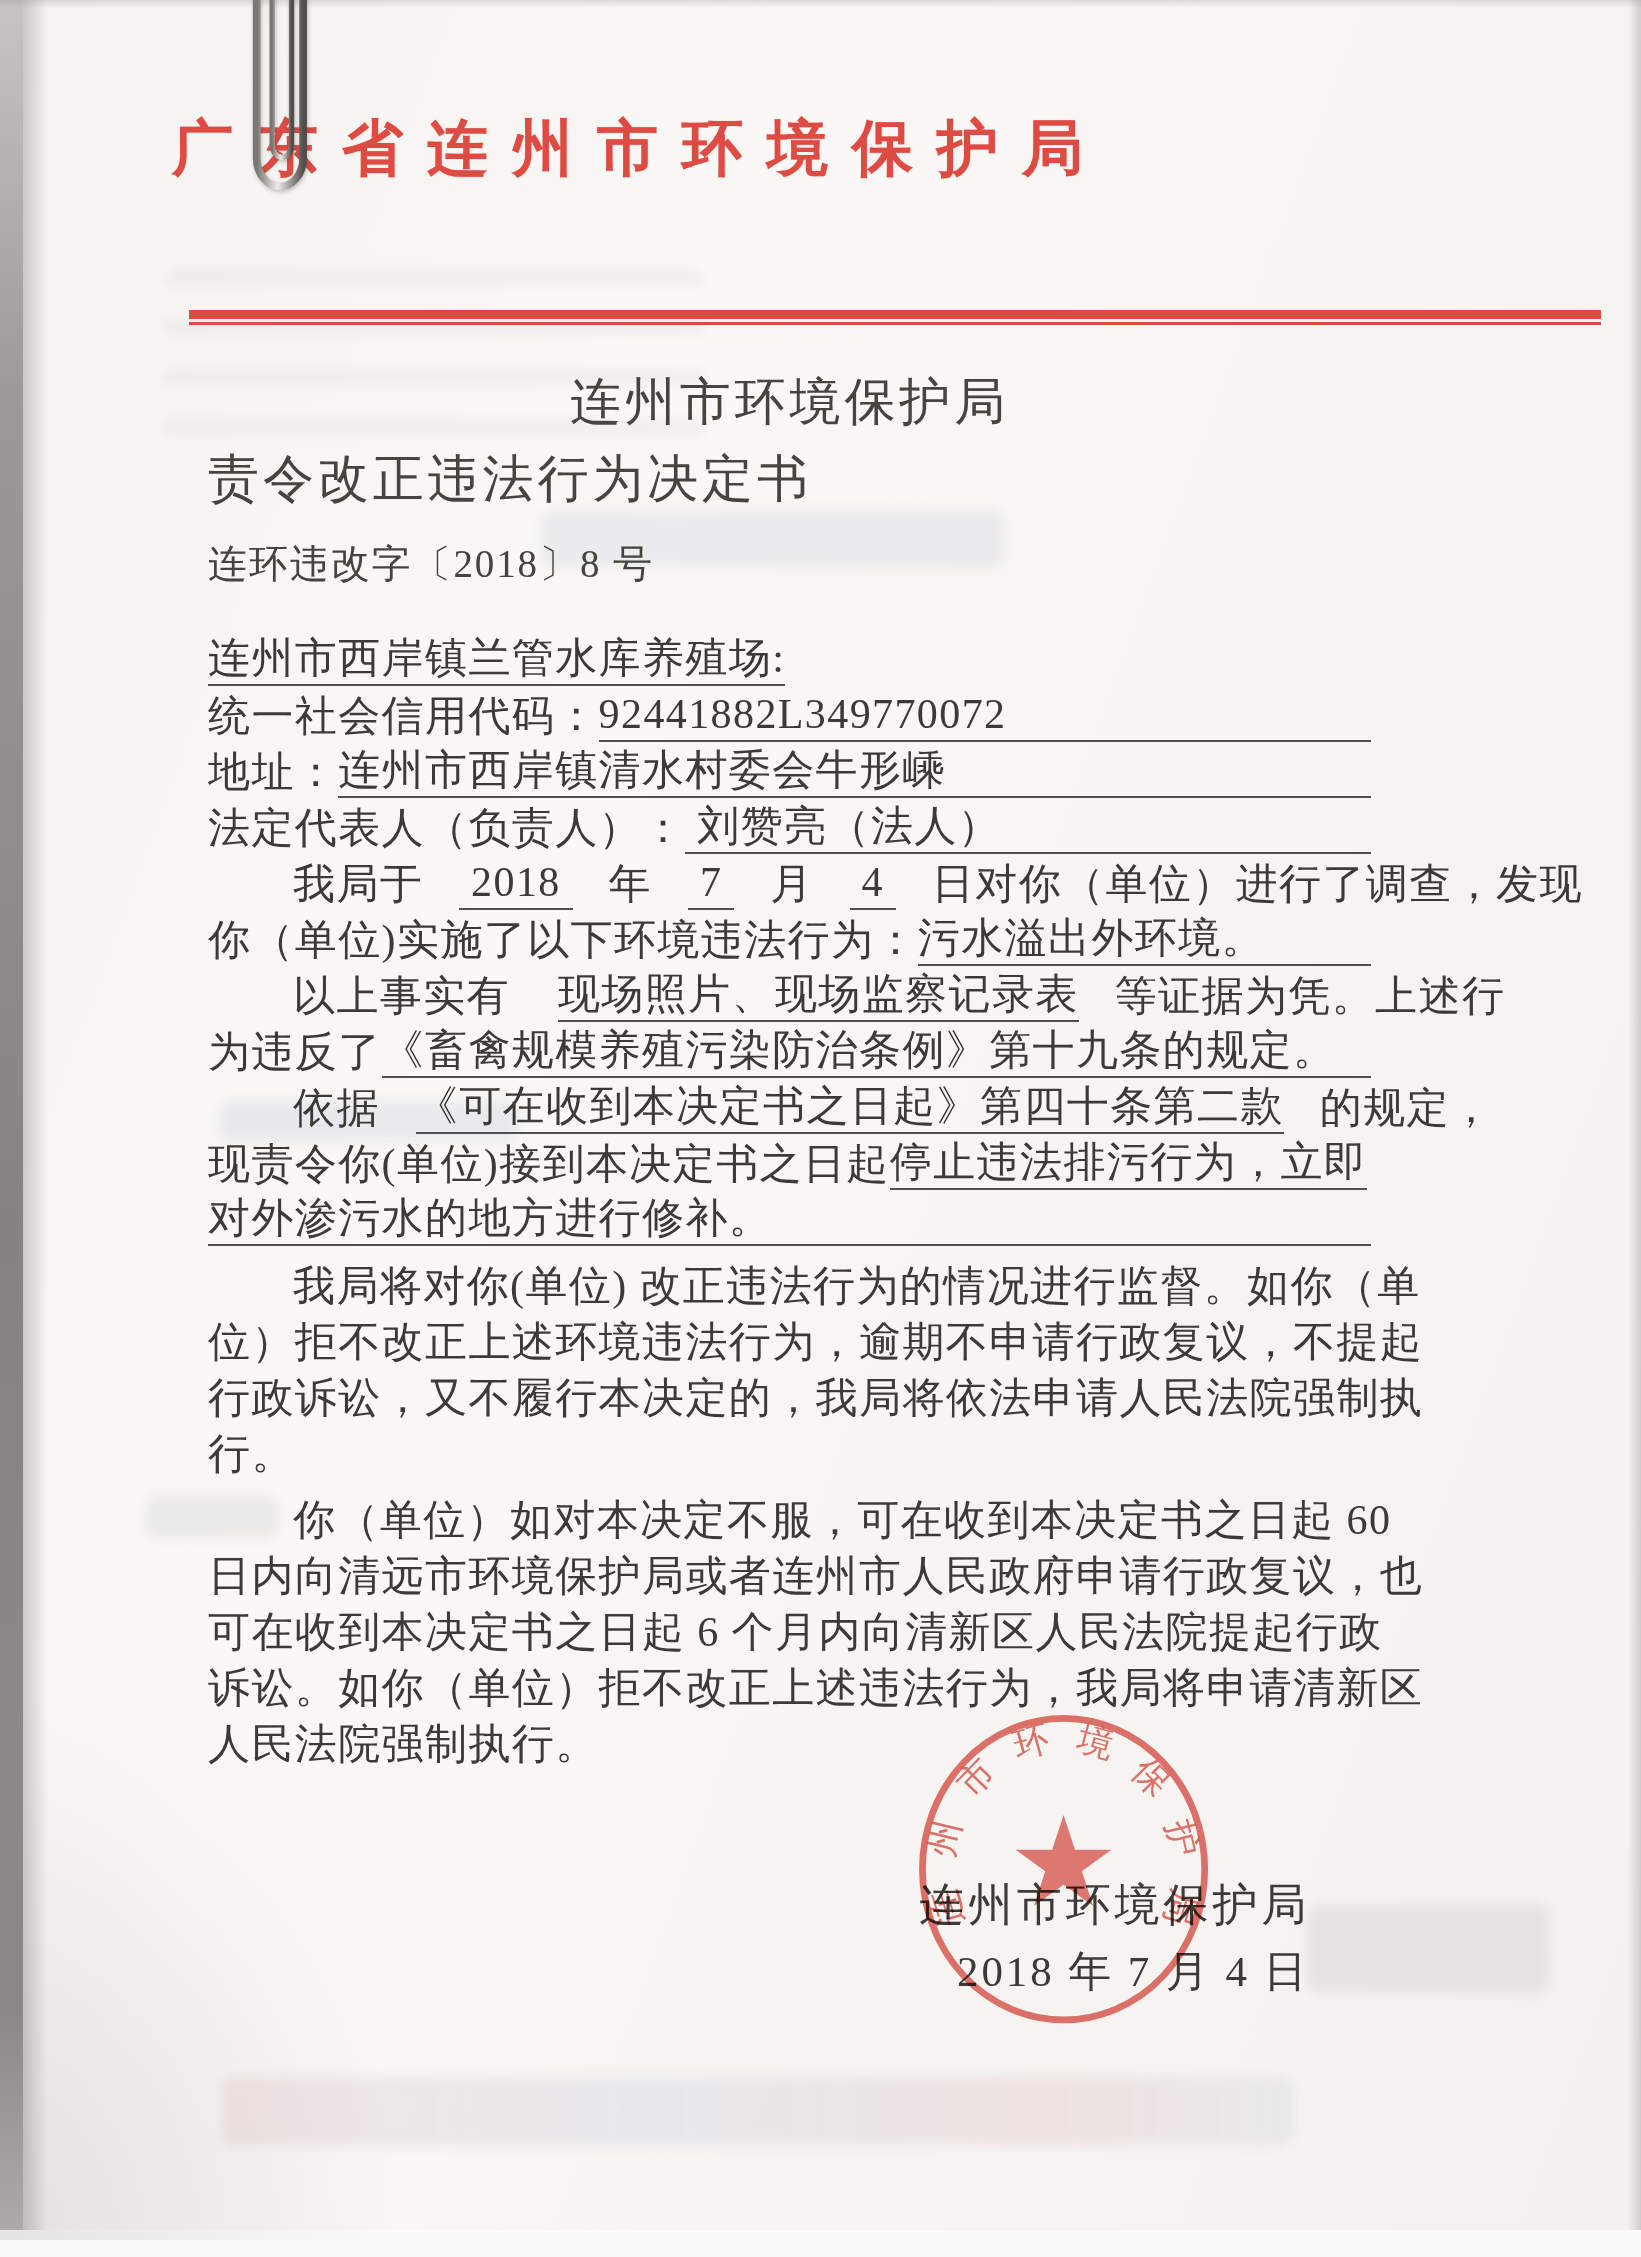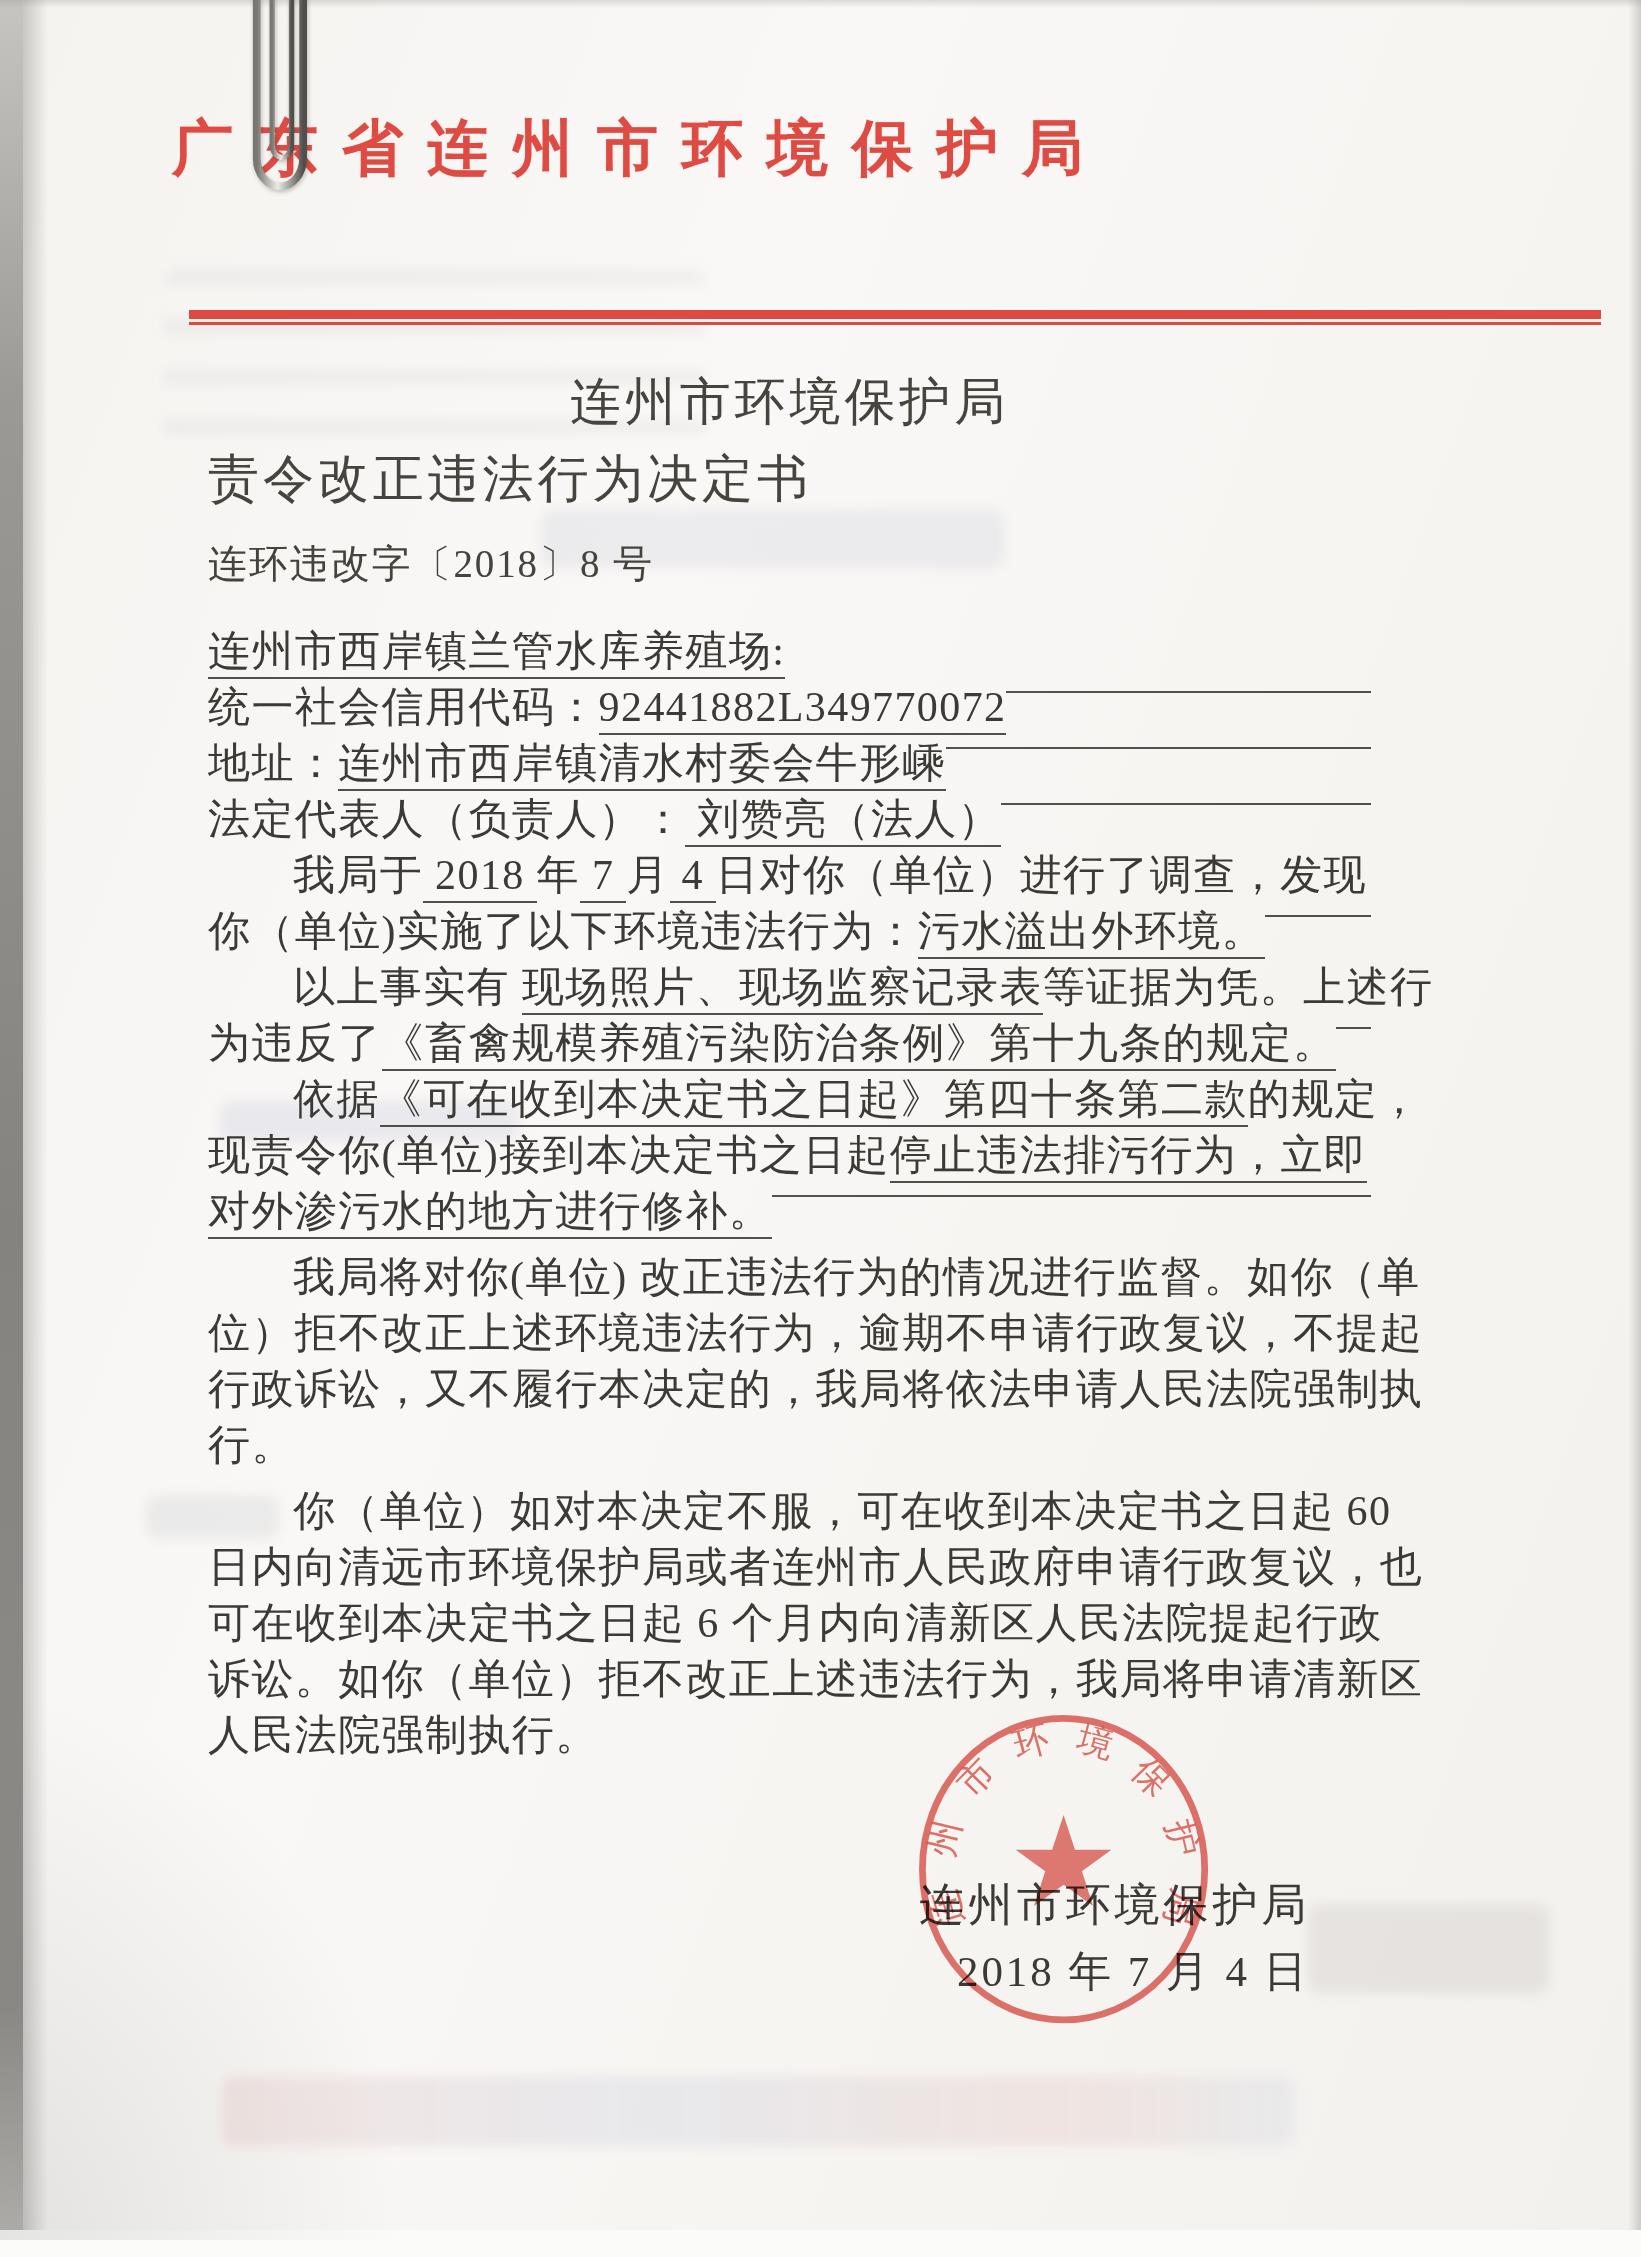--- a/index.html
+++ b/index.html
@@ -33,25 +33,25 @@
   
   .doc-title1{position:absolute;left:208px;top:368px;width:1163px;text-align:center;
     font-size:51px;color:#46443f;letter-spacing:3.9px;}
   .doc-title2{position:absolute;left:208px;top:445px;width:1163px;
     font-size:51px;color:#46443f;letter-spacing:3.9px;}
   .doc-number{position:absolute;left:208px;top:537px;width:1163px;
     font-size:39px;color:#45433e;letter-spacing:1.9px;}
 
   
   #doc-body{position:absolute;left:208px;top:630px;width:1163px;color:#3c3a37;}
-  .line{display:flex;align-items:flex-start;height:56px;font-size:42px;letter-spacing:1.4px;}
+  .line{display:flex;align-items:flex-end;height:56px;font-size:42px;letter-spacing:1.4px;}
   .line span{white-space:pre;line-height:1;padding-bottom:4.8px;}
   .line .u{border-bottom:2.9px solid rgba(58,56,53,.88);}
   .line .fill{flex:1 1 auto;}
-  .line.indent{padding-left:85px;}
+  .line.indent{padding-left:85px;gap:36px;}
   .line.gap{margin-top:10px;font-family:Liberation Serif, serif;}
 
   
   .sig-agency{position:absolute;left:919px;top:1875px;font-size:45px;color:#3c3a37;letter-spacing:3.9px;z-index:5;}
   .sig-date{position:absolute;left:917px;top:1943px;font-size:43px;color:#3c3a37;letter-spacing:2.9px;z-index:5;margin-left:40px;}
 
   
   #stamp{position:absolute;left:906px;top:1699px;width:319px;height:350px;z-index:7;
     mix-blend-mode:multiply;opacity:.92;}
   #stamp ellipse{fill:none;stroke:#dc4f47;stroke-width:7;opacity:.85;}

